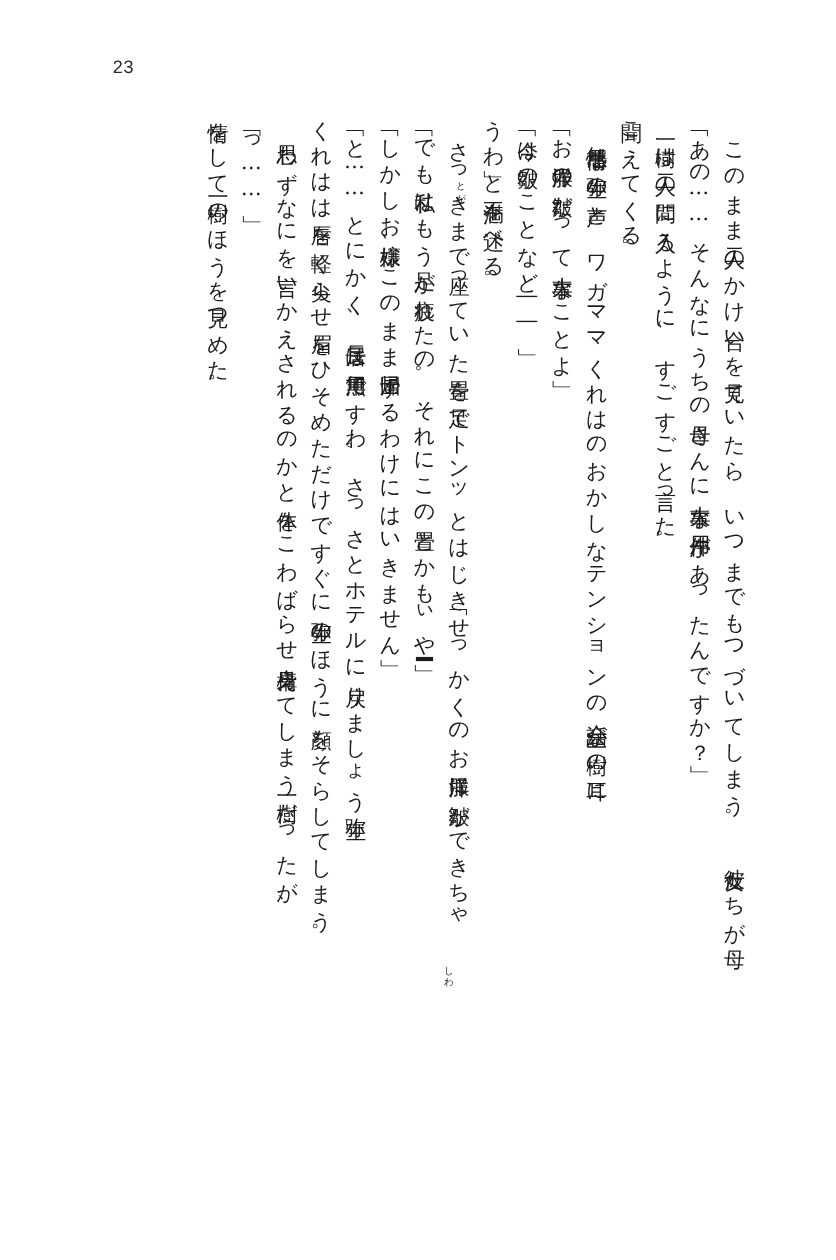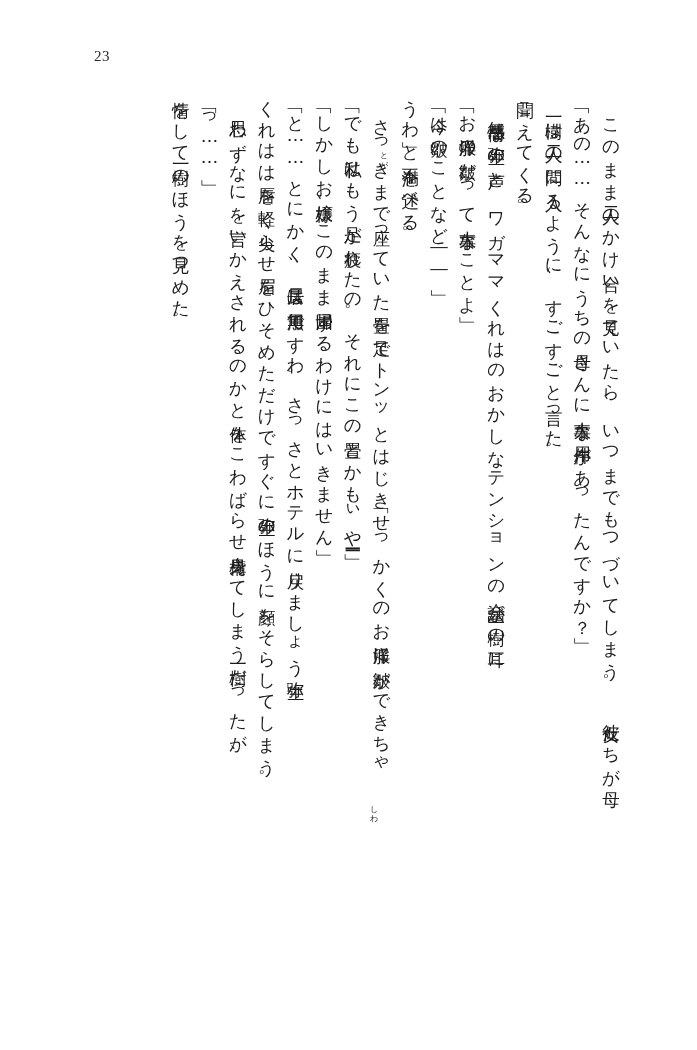--- a/index.html
+++ b/index.html
@@ -15,21 +15,21 @@
     color: #1a1a1a;
     overflow: hidden;
   }
 
   
   .page-number {
     position: absolute;
     top: 48px;
     left: 94px;
     font-size: 15px;
-    font-family: Liberation Serif, serif;
+    font-family: Liberation Sans, sans-serif;
     color: #2b2b2b;
     letter-spacing: 0.5px;
   }
 
   
   .text-block {
     position: absolute;
     top: 88px;
     right: 78px;
     height: 900px;

